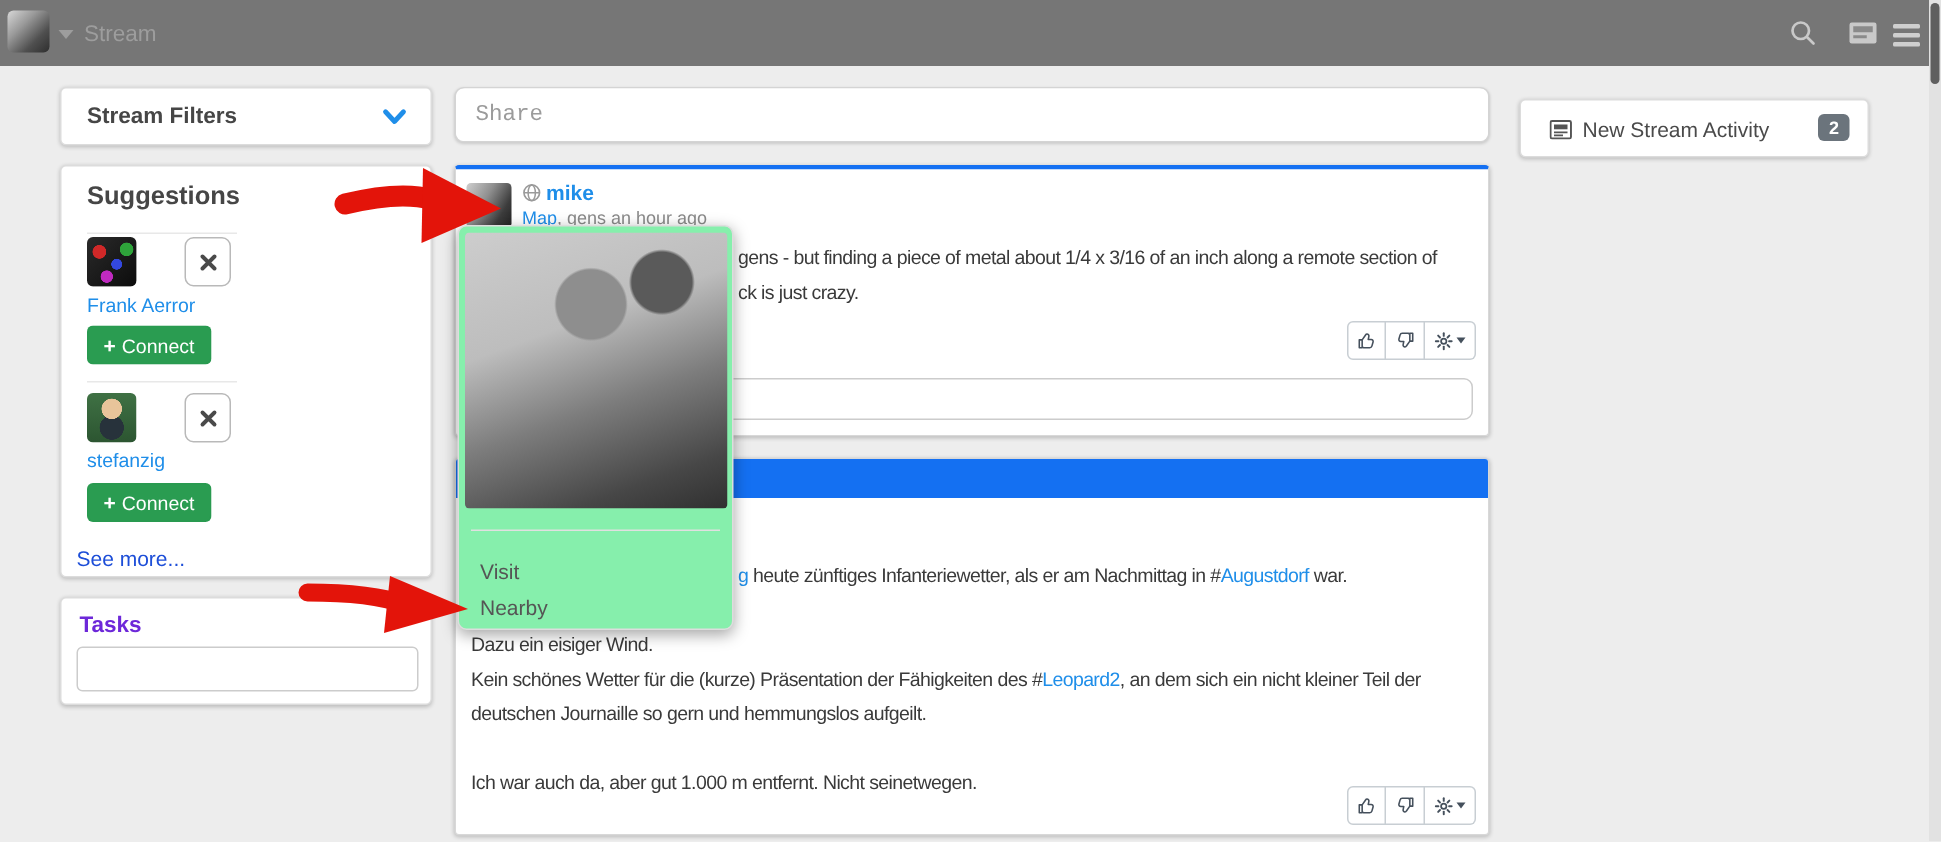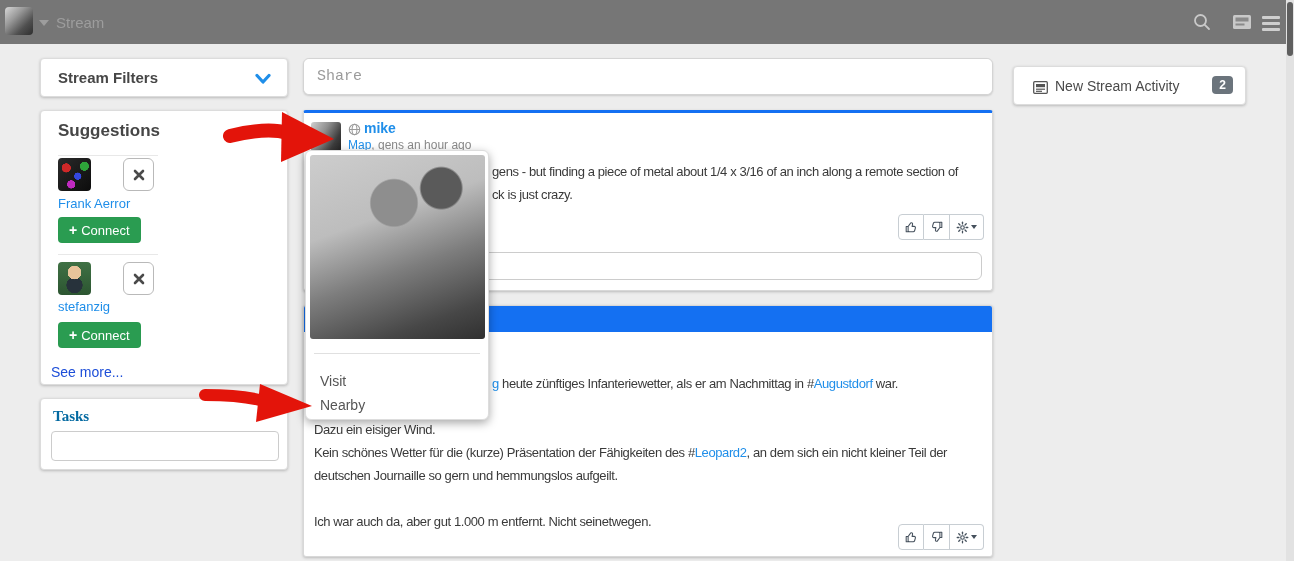--- a/index.html
+++ b/index.html
@@ -43,21 +43,21 @@
       radial-gradient(circle at 50% 70%, #27323b 0 28%, transparent 29%),
       linear-gradient(180deg,#3f7144 0%,#2c5531 100%); }
   .dismiss-btn { position:absolute; left:82px; width:31px; height:33px; background:#fff;
     border:1px solid #b9b9b9; border-radius:6px; cursor:pointer; display:flex; align-items:center; justify-content:center; }
   .member-name { position:absolute; left:17px; font-size:13px; color:#1f8ee9; cursor:pointer; text-decoration:none; }
   .connect-btn { position:absolute; left:17px; height:26px; padding:0 10px; background:#2a9c51; border:1px solid #23864512;
     border-radius:4px; color:#fff; font-size:13px; cursor:pointer; display:flex; align-items:center; gap:4px; }
   .connect-btn .plus { font-weight:bold; font-size:14px; }
   .see-more { position:absolute; left:10px; top:253px; font-size:14px; color:#1d4ed8; cursor:pointer; }
 
-  .tasks-title { position:absolute; left:12px; top:9px; font-size:15px; font-weight:bold; color:#0369a1;font-family:Liberation Serif, serif; }
+  .tasks-title { position:absolute; left:12px; top:9px; font-size:15px; font-weight:bold; color:#6d28d9; }
   .tasks-input { position:absolute; left:10px; top:32px; width:228px; height:30px; border:1px solid #ccc; border-radius:4px;
     font-size:13px; padding:0 8px; outline:none; }
 
   
   .share-box { position:absolute; left:303px; top:58px; width:690px; height:37px; background:#fff;
     border:1px solid #d4d4d4; border-radius:6px; box-shadow:0 1px 2px rgba(0,0,0,.15); }
   .share-input { width:100%; height:100%; border:none; outline:none; border-radius:6px; font-size:15px; padding:0 13px;
     color:#444; font-family:Liberation Mono, monospace; }
   .share-input::placeholder { color:#9b9b9b; }
 
@@ -83,21 +83,21 @@
     justify-content:center; cursor:pointer; gap:2px; }
   .pbtn:first-child { border-radius:4px 0 0 4px; }
   .pbtn:last-child { border-radius:0 4px 4px 0; width:34px; }
   .pbtn + .pbtn { border-left:none; }
   .mini-caret { width:0; height:0; border-left:3px solid transparent; border-right:3px solid transparent; border-top:4px solid #45505c; }
 
   .comment-input { position:absolute; left:10px; top:139px; width:668px; height:28px; border:1px solid #ccc;
     border-radius:6px; outline:none; font-size:13px; padding:0 8px; }
 
   
-  .hovercard { position:absolute; left:305px; top:150px; width:184px; height:270px; background:#ffffff;
+  .hovercard { position:absolute; left:305px; top:150px; width:184px; height:270px; background:#86efac;
     border:1px solid #ddd; border-radius:6px; box-shadow:0 3px 10px rgba(0,0,0,.35); z-index:40; }
   .hc-photo { position:absolute; left:4px; top:4px; width:175px; height:184px; border-radius:3px; cursor:pointer;
     background-image:
       radial-gradient(circle at 48% 26%, #8e8e8e 0 14%, transparent 15%),
       radial-gradient(circle at 75% 18%, #5a5a5a 0 10%, transparent 11%),
       linear-gradient(160deg,#cdcdcd 0%,#bdbdbd 35%,#7d7d7d 60%,#474747 85%,#303030 100%); }
   .hc-divider { position:absolute; left:8px; right:8px; top:202px; border-top:1px solid #e0e0e0; }
   .hc-item { position:absolute; left:0; width:100%; height:24px; line-height:24px; padding-left:14px;
     font-size:14px; color:#555; cursor:pointer; }
 

